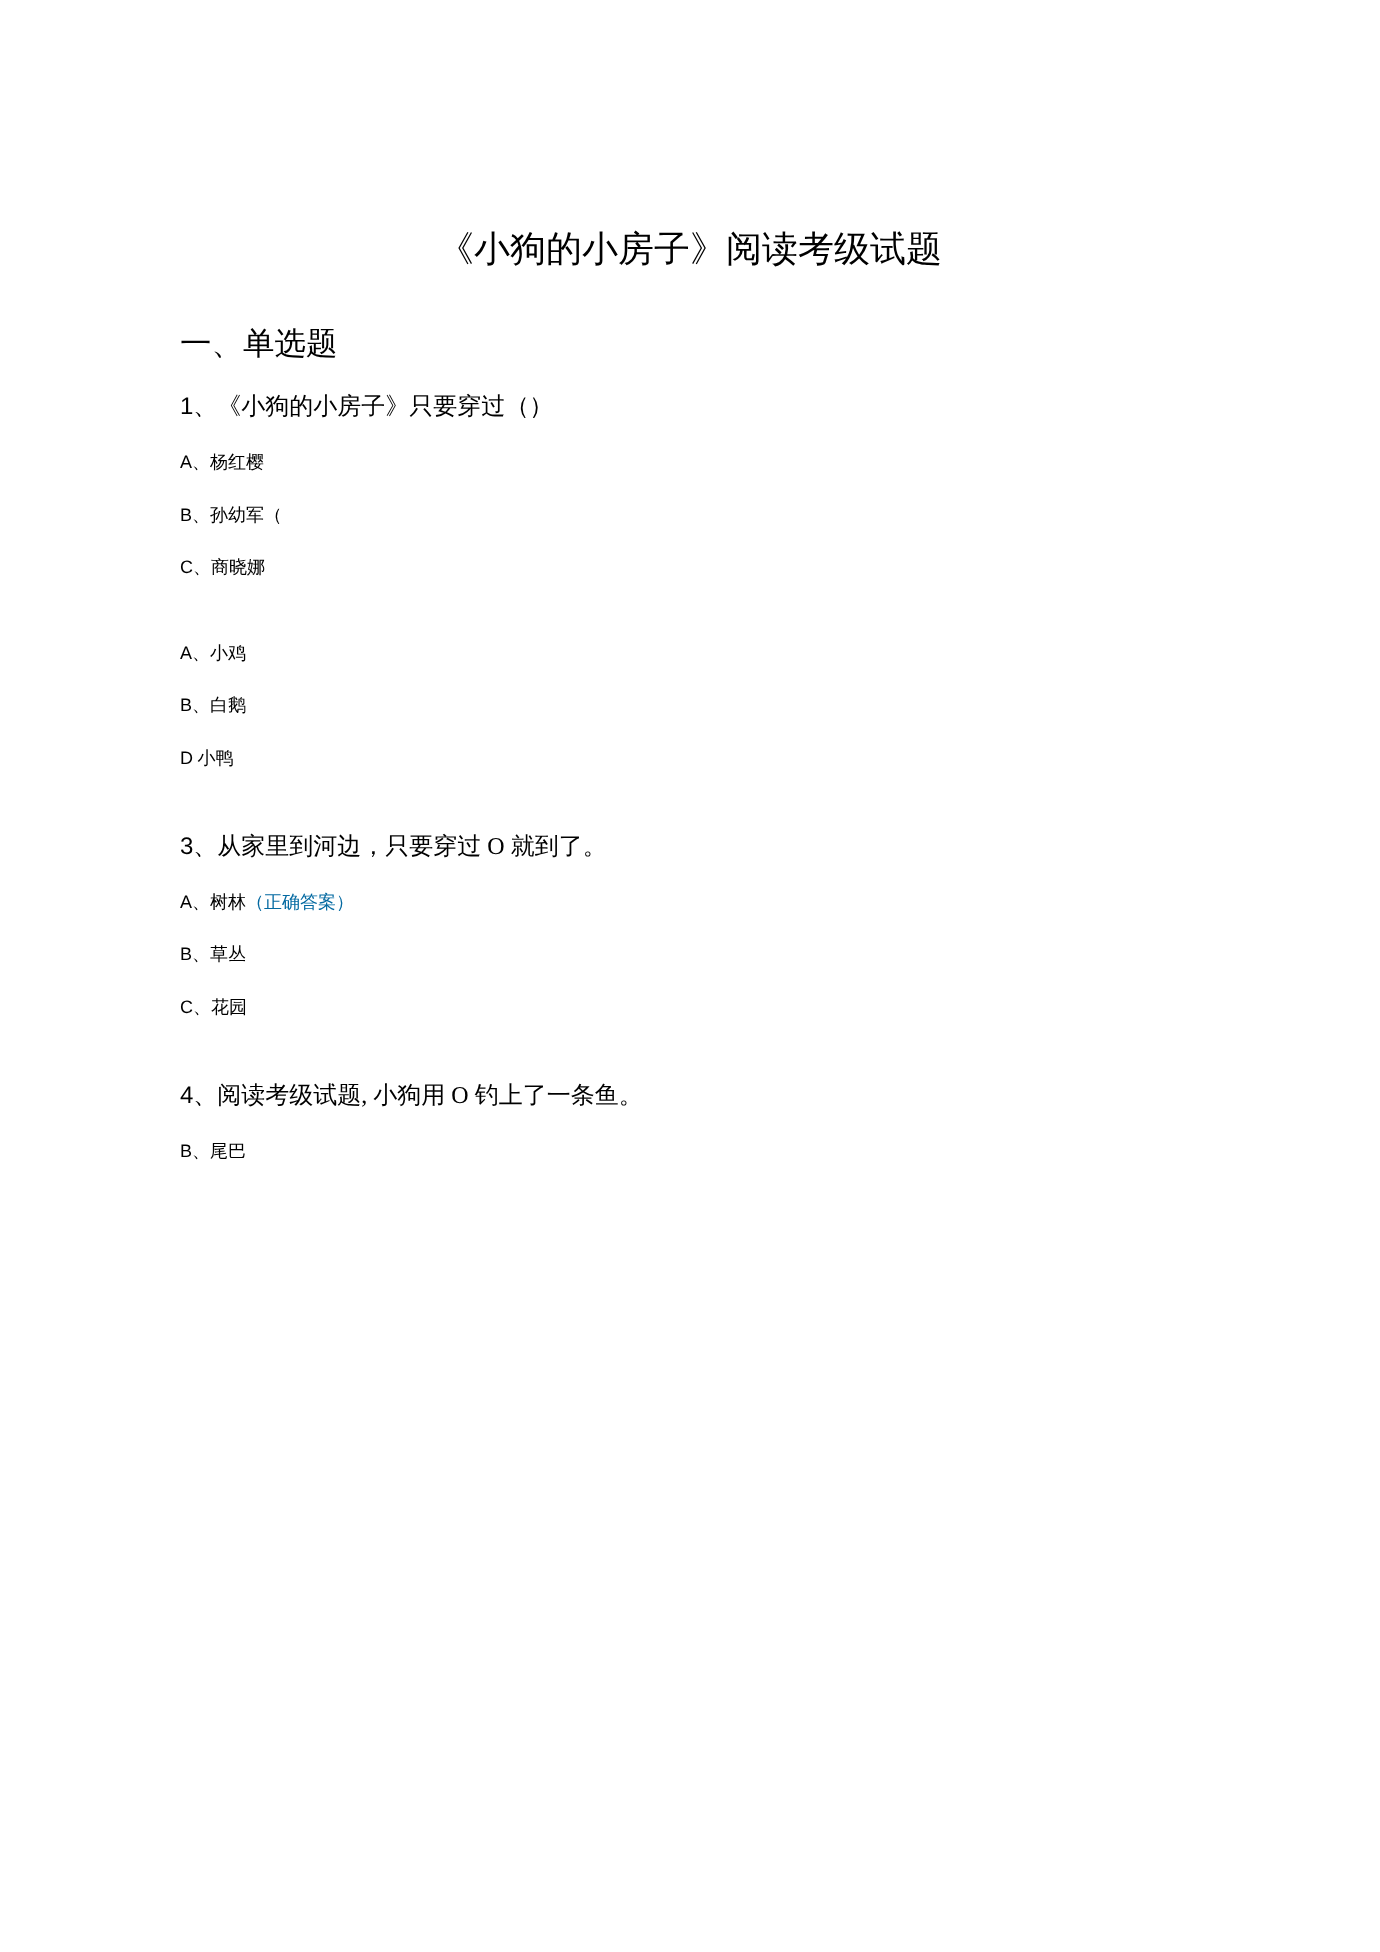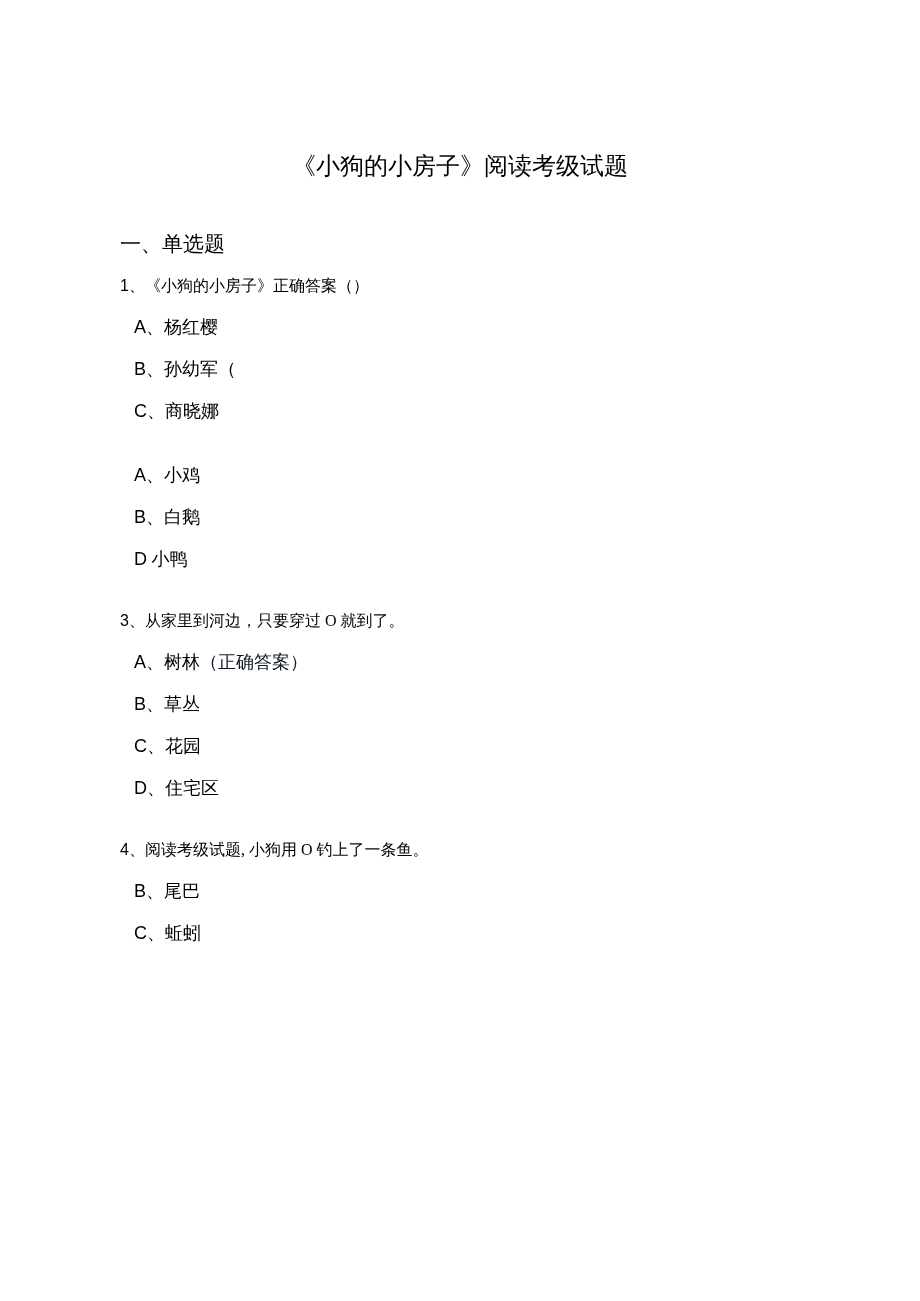--- a/index.html
+++ b/index.html
@@ -12,55 +12,54 @@
       height: 1301px;
       background: #ffffff;
       font-family: "SimSun", "宋体", serif;
       color: #000000;
       padding: 150px 120px 0 120px;
     }
     .title {
       text-align: center;
       font-size: 24px;
       font-weight: normal;
-      margin-bottom: 48px;
+      margin-bottom: 33px;
     }
     .section-heading {
       font-size: 21px;
       margin-bottom: 18px;
     }
     .question {
       font-size: 16px;
       margin-bottom: 18px;
     }
     .option {
-      font-size: 18px;
+      font-size: 12px;
       margin-bottom: 18px;
-      margin-left: 14px;
     }
     .question-block {
       margin-bottom: 40px;
     }
     .latin {
       font-family: Arial, sans-serif;
     }
     .correct-answer {
-      color: #0f172a;
+      color: #0369a1;
     }
   </style>
 </head>
 <body>
 
 <h1 class="title">《小狗的小房子》阅读考级试题</h1>
 
 <div class="section-heading">一、单选题</div>
 
 <div class="question-block">
   <div class="question">
-    <span class="latin">1</span><span>、《小狗的小房子》正确答案（）</span>
+    <span class="latin">1</span><span>、《小狗的小房子》只要穿过（）</span>
   </div>
   <div class="option">
     <span class="latin">A</span><span>、杨红樱</span>
   </div>
   <div class="option">
     <span class="latin">B</span><span>、孙幼军（</span>
   </div>
   <div class="option">
     <span class="latin">C</span><span>、商晓娜</span>
   </div>
@@ -84,28 +83,22 @@
   </div>
   <div class="option">
     <span class="latin">A</span><span>、树林</span><span class="correct-answer">（正确答案）</span>
   </div>
   <div class="option">
     <span class="latin">B</span><span>、草丛</span>
   </div>
   <div class="option">
     <span class="latin">C</span><span>、花园</span>
   </div>
-  <div class="option">
-    <span class="latin">D</span><span>、住宅区</span>
-  </div>
 </div>
 
 <div class="question-block">
   <div class="question">
     <span class="latin">4</span><span>、阅读考级试题, 小狗用 O 钓上了一条鱼。</span>
   </div>
   <div class="option">
     <span class="latin">B</span><span>、尾巴</span>
   </div>
-  <div class="option">
-    <span class="latin">C</span><span>、蚯蚓</span>
-  </div>
 </div>
 
 </body></html>

